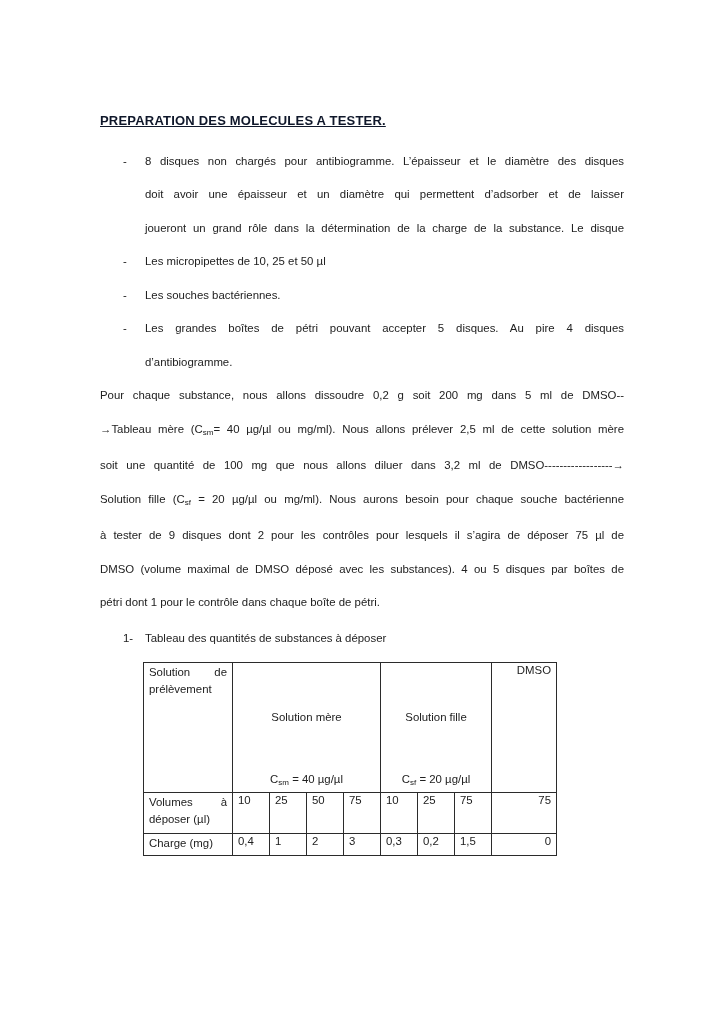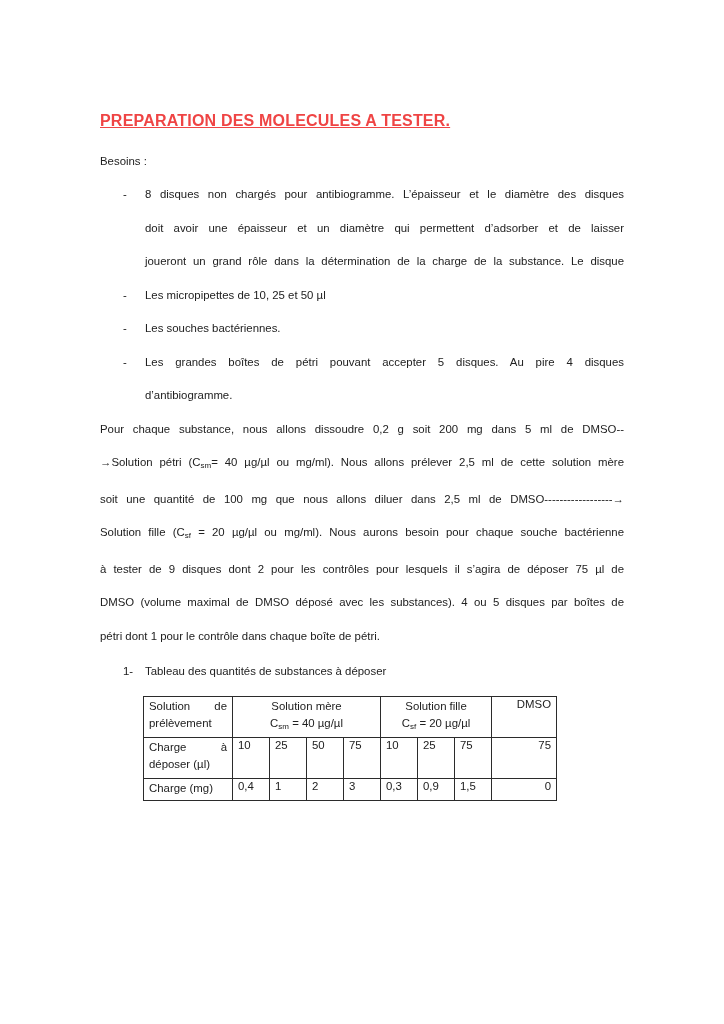--- a/index.html
+++ b/index.html
@@ -10,22 +10,22 @@
     color: #212121;
     position: relative;
     overflow: hidden;
   }
   .doc {
     position: absolute; inset: 0;
     padding: 104px 100px 0 100px;
     box-sizing: border-box;
   }
   .doc-title {
-    font-size: 16px; font-weight: bold;
-    color: #ef4444;
+    font-size: 13px; font-weight: bold;
+    color: #0f172a;
     text-decoration: underline;
     line-height: 33.5px;
     margin-bottom: 7px;
     letter-spacing: 0.2px;
   }
   .flow-line { line-height: 33.5px; font-size: 11.4px; }
   .tline { line-height: 33.5px; font-size: 11.4px; text-align: justify; text-align-last: justify; }
   .tline.last { text-align: left; text-align-last: left; }
   .bullet-item, .section-heading { display: flex; align-items: flex-start; }
   .bullet-item { margin-left: 23px; }
@@ -45,33 +45,32 @@
     border: 1px solid #2b2b2b;
     vertical-align: top;
     padding: 1px 5px;
     font-size: 11.4px;
     overflow: hidden;
   }
   table.qty .tline { line-height: 17px; }
   table.qty tr.h1 td { height: 38px; }
   table.qty tr.h2 td { height: 38px; }
   table.qty tr.h3 td { height: 19px; }
-  .center-cell .tline, .center-cell .tline.last { text-align: center; text-align-last: center; }
+  .center-cell .tline, .center-cell .tline.last { text-align: center; text-align-last: center; margin-top: 45px; }
   td.center { text-align: right; }
   td.num { text-align: left; }
   .sub { font-size: 8px; vertical-align: -2px; }
 </style>
 </head>
 <body>
 
 <div class="doc">
 
   <div class="doc-title">PREPARATION DES MOLECULES A TESTER.</div>
 
-  <div class="flow-line">Besoins :</div>
 
   <div class="bullet-item">
     <div class="marker">-</div>
     <div class="bullet-body">
         <div class="tline"><span>8 disques non chargés pour antibiogramme. L’épaisseur et le diamètre des disques</span></div>
         <div class="tline"><span>doit avoir une épaisseur et un diamètre qui permettent d’adsorber et de laisser</span></div>
         <div class="tline"><span>joueront un grand rôle dans la détermination de la charge de la substance. Le disque</span></div>
       </div>
   </div>
 
@@ -92,22 +91,22 @@
   <div class="bullet-item">
     <div class="marker">-</div>
     <div class="bullet-body">
         <div class="tline"><span>Les grandes boîtes de pétri pouvant accepter 5 disques. Au pire 4 disques</span></div>
         <div class="tline last"><span>d’antibiogramme.</span></div>
       </div>
   </div>
 
   <div>
       <div class="tline"><span>Pour chaque substance, nous allons dissoudre 0,2 g soit 200 mg dans 5 ml de DMSO--</span></div>
-      <div class="tline"><span>→Solution pétri (C</span><span class="sub">sm</span><span>= 40 µg/µl ou mg/ml). Nous allons prélever 2,5 ml de cette solution mère</span></div>
-      <div class="tline"><span>soit une quantité de 100 mg que nous allons diluer dans 2,5 ml de DMSO------------------→</span></div>
+      <div class="tline"><span>→Tableau mère (C</span><span class="sub">sm</span><span>= 40 µg/µl ou mg/ml). Nous allons prélever 2,5 ml de cette solution mère</span></div>
+      <div class="tline"><span>soit une quantité de 100 mg que nous allons diluer dans 3,2 ml de DMSO------------------→</span></div>
       <div class="tline"><span>Solution fille (C</span><span class="sub">sf</span><span> = 20 µg/µl ou mg/ml). Nous aurons besoin pour chaque souche bactérienne</span></div>
       <div class="tline"><span>à tester de 9 disques dont 2 pour les contrôles pour lesquels il s’agira de déposer 75 µl de</span></div>
       <div class="tline"><span>DMSO (volume maximal de DMSO déposé avec les substances). 4 ou 5 disques par boîtes de</span></div>
       <div class="tline last"><span>pétri dont 1 pour le contrôle dans chaque boîte de pétri.</span></div>
     </div>
 
   <div class="section-heading">
     <div class="marker">1-</div>
     <div class="heading-text">Tableau des quantités de substances à déposer</div>
   </div>
@@ -136,41 +135,41 @@
             <div class="tline last"><span>C</span><span class="sub">sm</span><span> = 40 µg/µl</span></div>
           </td>
       <td colspan="3" class="center-cell">
             <div class="tline"><span>Solution fille</span></div>
             <div class="tline last"><span>C</span><span class="sub">sf</span><span> = 20 µg/µl</span></div>
           </td>
       <td class="center">DMSO</td>
     </tr>
     <tr class="h2">
       <td>
-            <div class="tline"><span>Charge à</span></div>
+            <div class="tline"><span>Volumes à</span></div>
             <div class="tline last"><span>déposer (µl)</span></div>
           </td>
       <td class="num">10</td>
       <td class="num">25</td>
       <td class="num">50</td>
       <td class="num">75</td>
       <td class="num">10</td>
       <td class="num">25</td>
       <td class="num">75</td>
       <td class="center">75</td>
     </tr>
     <tr class="h3">
       <td>
             <div class="tline last"><span>Charge (mg)</span></div>
           </td>
       <td class="num">0,4</td>
       <td class="num">1</td>
       <td class="num">2</td>
       <td class="num">3</td>
       <td class="num">0,3</td>
-      <td class="num">0,9</td>
+      <td class="num">0,2</td>
       <td class="num">1,5</td>
       <td class="center">0</td>
     </tr>
   </tbody>
     </table>
 
 </div>
 
 </body></html>

